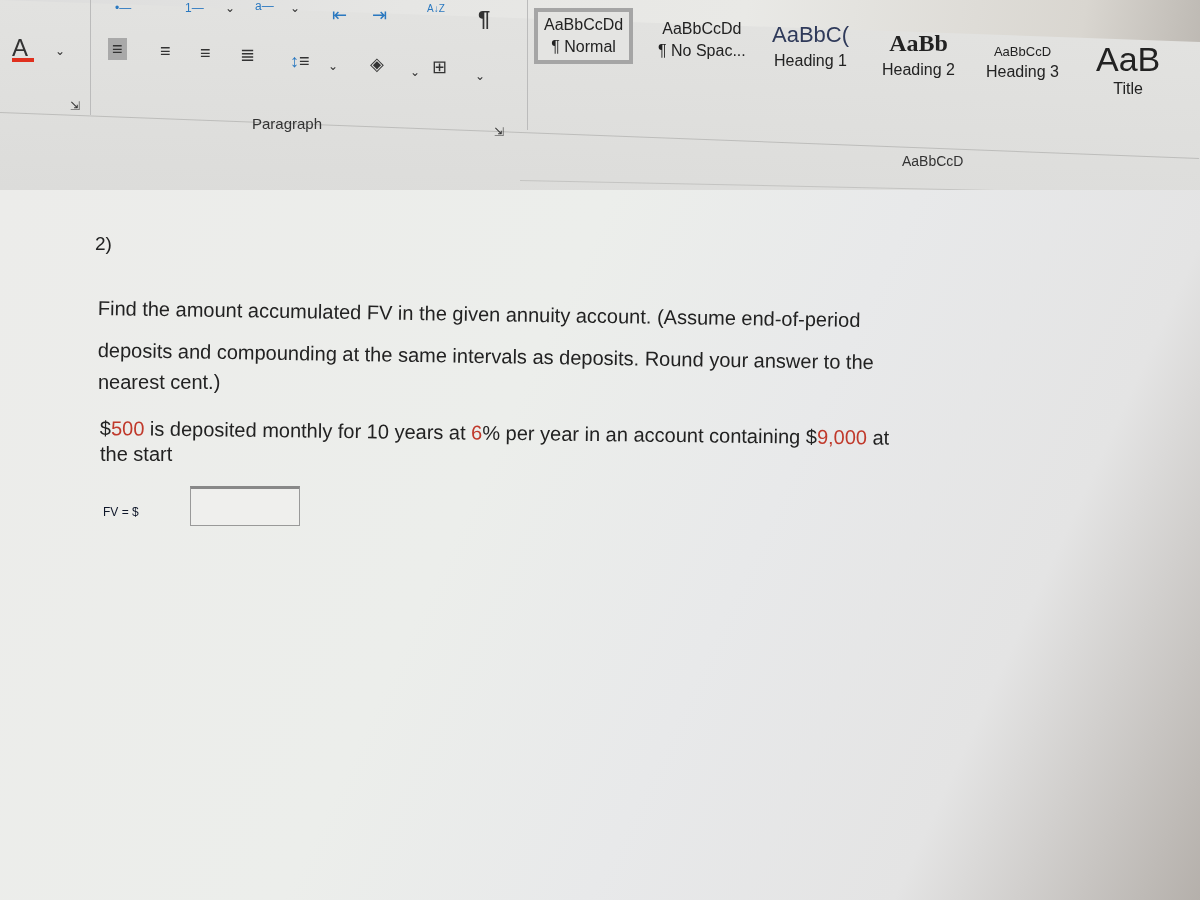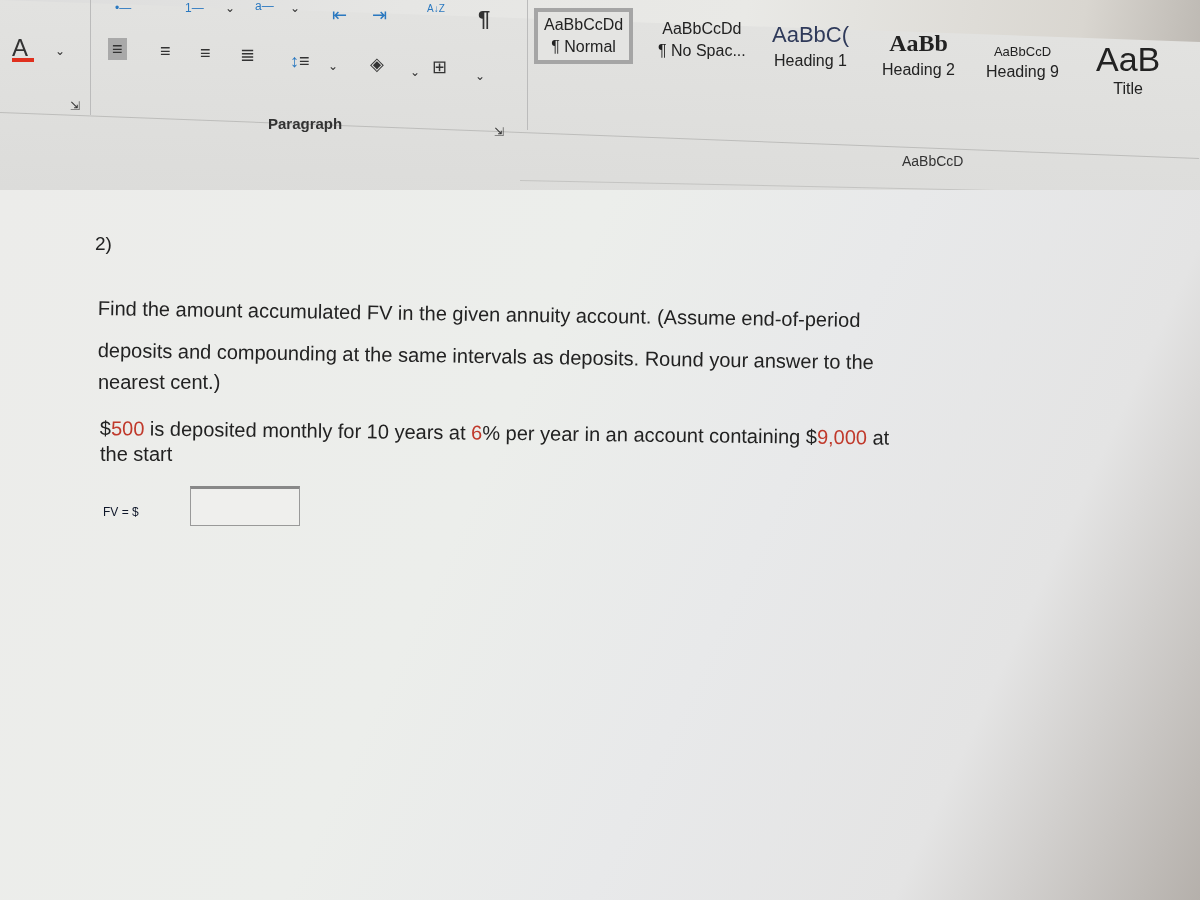--- a/index.html
+++ b/index.html
@@ -57,21 +57,21 @@
 <div class="ico" style="left:160px;top:42px;">≡</div>
 <div class="ico" style="left:200px;top:44px;">≡</div>
 <div class="ico" style="left:240px;top:46px;">≣</div>
 <div class="ico" style="left:290px;top:52px;"><span class="blue">↕</span>≡</div>
 <div class="ico sm" style="left:328px;top:60px;">⌄</div>
 <div class="ico" style="left:370px;top:55px;">◈</div>
 <div class="ico sm" style="left:410px;top:66px;">⌄</div>
 <div class="ico" style="left:432px;top:58px;">⊞</div>
 <div class="ico sm" style="left:475px;top:70px;">⌄</div>
 
-<div class="grp-label" style="left:268px;top:115px;font-weight:bold;">Paragraph</div>
+<div class="grp-label" style="left:252px;top:115px;">Paragraph</div>
 <div class="ico sm" style="left:494px;top:126px;">⇲</div>
 <div class="sep" style="left:527px;top:0;height:130px;"></div>
 
 <div class="style-box normal-box" style="left:534px;top:8px;">
   <span class="style-sample" style="font-size:16px;">AaBbCcDd</span>
   <span class="style-name">¶ Normal</span>
 </div>
 <div class="style-box" style="left:658px;top:20px;">
   <span class="style-sample" style="font-size:16px;">AaBbCcDd</span>
   <span class="style-name">¶ No Spac...</span>
@@ -79,21 +79,21 @@
 <div class="style-box" style="left:772px;top:22px;">
   <span class="style-sample" style="font-size:22px;color:#2f3a5a;text-align:center;">AaBbC(</span>
   <span class="style-name">Heading 1</span>
 </div>
 <div class="style-box" style="left:882px;top:30px;">
   <span class="style-sample" style="font-size:24px;font-weight:bold;font-family:'Liberation Serif',serif;">AaBb</span>
   <span class="style-name">Heading 2</span>
 </div>
 <div class="style-box" style="left:986px;top:44px;">
   <span class="style-sample" style="font-size:13px;">AaBbCcD</span>
-  <span class="style-name">Heading 9</span>
+  <span class="style-name">Heading 3</span>
 </div>
 <div class="style-box" style="left:1096px;top:42px;">
   <span class="style-sample" style="font-size:34px;line-height:1;">AaB</span>
   <span class="style-name">Title</span>
 </div>
 <div class="grp-label" style="left:902px;top:153px;font-size:14px;">AaBbCcD</div>
 
 <div class="doc"></div>
 <div class="q-num">2)</div>
 <div class="para" style="left:98px;top:298px;transform:rotate(0.9deg);transform-origin:0 0;">Find the amount accumulated FV in the given annuity account. (Assume end-of-period</div>

